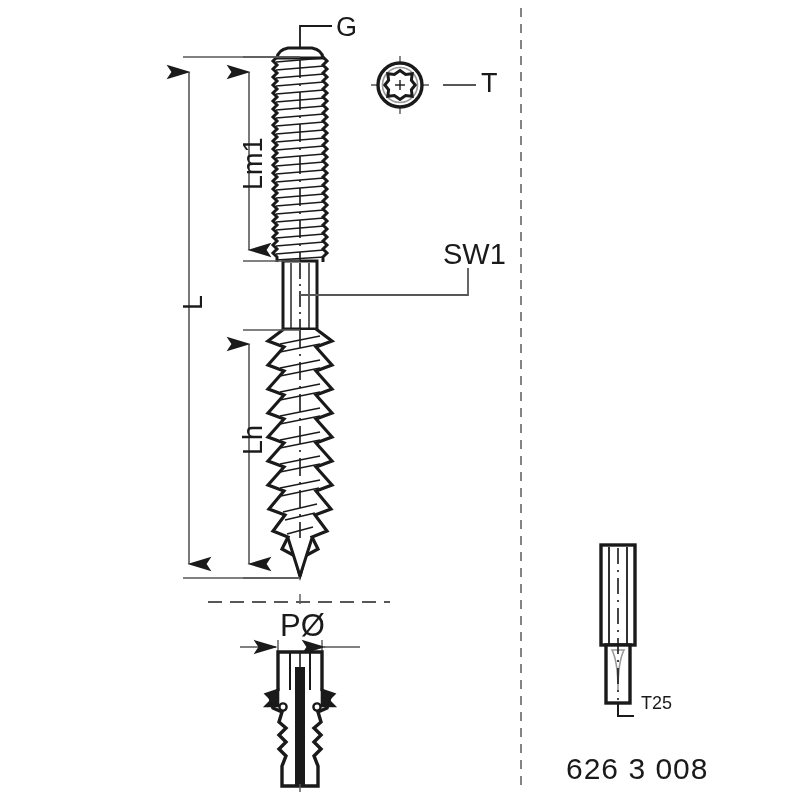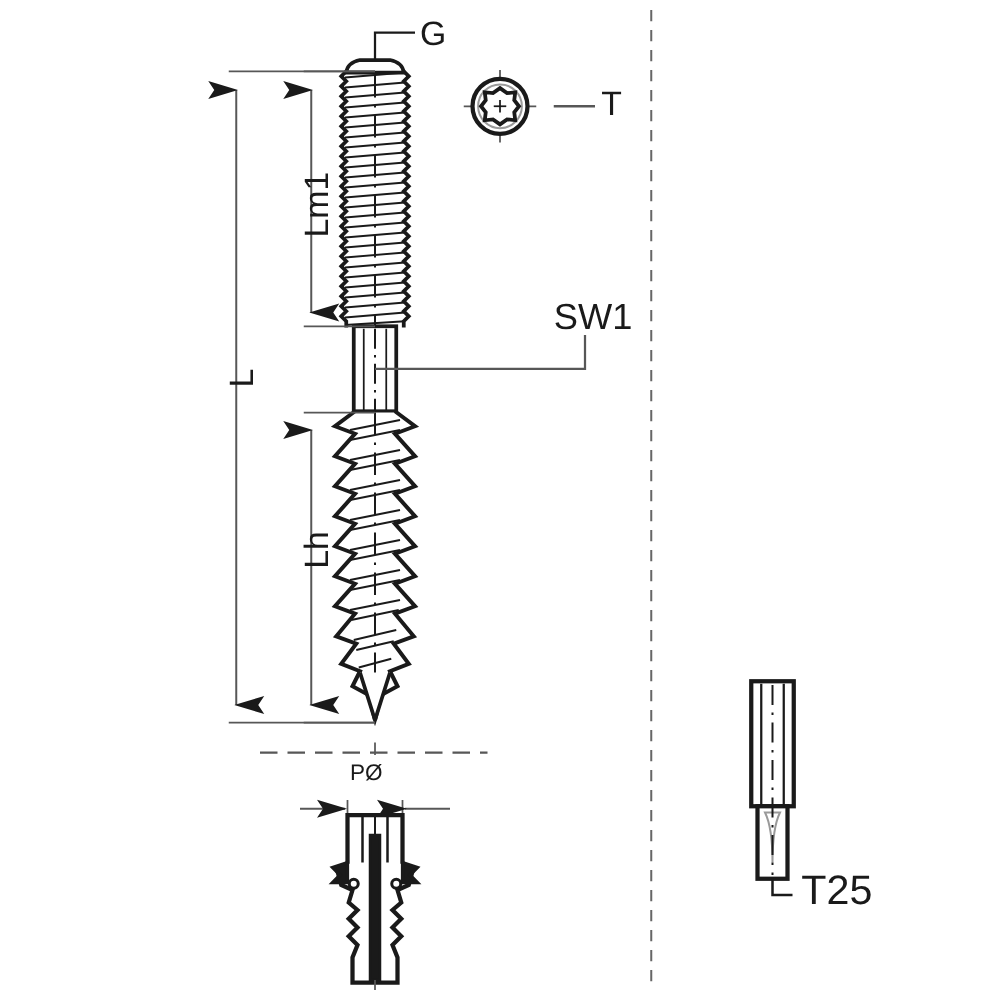--- a/index.html
+++ b/index.html
@@ -25,22 +25,22 @@
   .lbl {
     position: absolute;
     font-family: "Liberation Sans", sans-serif;
     color: #1a1a1a;
     white-space: nowrap;
     user-select: none;
   }
   .lbl-g      { left: 336px; top: 12px;  font-size: 27px; }
   .lbl-t      { left: 481px; top: 68px;  font-size: 27px; }
   .lbl-sw1    { left: 443px; top: 238px; font-size: 29px; }
-  .lbl-pd     { left: 280px; top: 608px; font-size: 18px; }
-  .lbl-t25    { left: 641px; top: 693px; font-size: 33px; }
+  .lbl-pd     { left: 280px; top: 608px; font-size: 31px; }
+  .lbl-t25    { left: 641px; top: 693px; font-size: 18px; }
   .lbl-part   { left: 566px; top: 752px; font-size: 30px; letter-spacing: 1px; }
   .lbl-rot {
     transform-origin: 0 0;
     transform: rotate(-90deg);
     font-size: 27px;
   }
   .lbl-l      { left: 178px; top: 310px; }
   .lbl-lm1    { left: 238px; top: 190px; }
   .lbl-lh     { left: 238px; top: 455px; }
 </style>
@@ -272,18 +272,19 @@
       <line x1="618" y1="548" x2="618" y2="700" stroke="#1a1a1a" stroke-width="1.6" stroke-dasharray="16 6 2 6"></line>
       <path d="M618,703 L618,716 L634,716" fill="none" stroke="#1a1a1a" stroke-width="2"></path>
     </g>
   </svg>
 
   <div class="lbl lbl-g">G</div>
   <div class="lbl lbl-t">T</div>
   <div class="lbl lbl-sw1">SW1</div>
   <div class="lbl lbl-pd">PØ</div>
   <div class="lbl lbl-t25">T25</div>
+  <div class="lbl lbl-part">626 3 008</div>
 
   <div class="lbl lbl-rot lbl-l">L</div>
   <div class="lbl lbl-rot lbl-lm1">Lm1</div>
   <div class="lbl lbl-rot lbl-lh">Lh</div>
 
 </div>
 
 </body></html>

